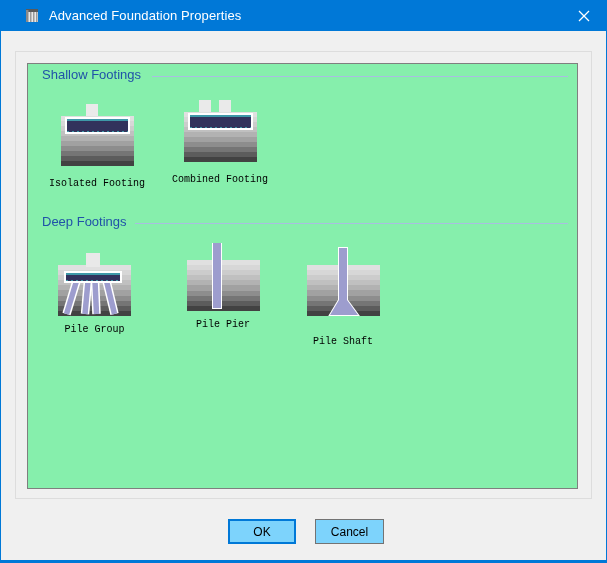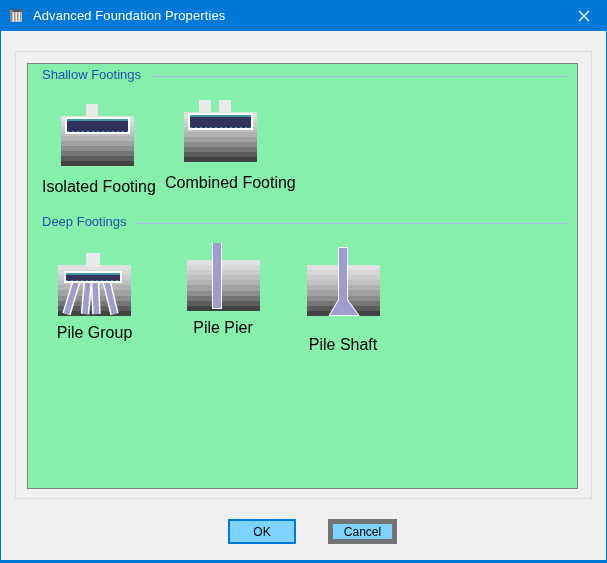--- a/index.html
+++ b/index.html
@@ -11,21 +11,21 @@
     background:#F0F0F0;
     border-left:1px solid var(--accent,#0078D7);
     border-right:1px solid var(--accent,#0078D7);
     border-bottom:3px solid var(--accent,#0078D7);
     overflow:hidden;
   }
 
   
   .titlebar {
     height:31px; background:var(--accent,#0078D7);
-    display:flex; align-items:center; padding-left:8px;
+    display:flex; align-items:center; padding-left:24px;
   }
   .app-icon { width:16px; height:16px; margin-right:8px; flex:0 0 auto; }
   .title-text { color:#fff; font-size:13px; letter-spacing:.1px; }
   .close-btn {
     margin-left:auto; width:45px; height:31px;
     display:flex; align-items:center; justify-content:center;
     cursor:default;
   }
 
   
@@ -42,21 +42,21 @@
 
   .caption {
     position:absolute; left:14px;
     font-size:13px; color:var(--caption-blue,#2052A8); white-space:nowrap;
   }
   .cap-line { position:absolute; height:1px; background:var(--caption-line,#A9BEE0); }
 
   
   .item { position:absolute; text-align:center; cursor:default; }
   .item-label {
-    font-family:Liberation Sans, sans-serif; font-size:16px; color:#000;
+    font-family:Liberation Mono, monospace; font-size:10px; color:#000;
     white-space:nowrap;
   }
   .icon-wrap { position:relative; width:73px; margin:0 auto; }
   .icon-shallow { height:62px; }
   .icon-deep   { height:69px; }
 
   .block {
     position:absolute; left:0; bottom:0; width:73px;
     background:linear-gradient(to bottom,
       #E0E0E0 0 10%, #D7D7D7 10% 20%, #CCCCCC 20% 30%, #C0C0C0 30% 40%,
@@ -89,21 +89,21 @@
   }
   .group-stub { left:28px; top:6px; width:14px; height:14px; background:#E9E9E9; }
 
   
   .btn {
     position:absolute; height:25px; background:#7dd3fc;
     font-family:"Liberation Sans", sans-serif; font-size:12px; color:#000;
     display:flex; align-items:center; justify-content:center; cursor:default;
   }
   .btn-ok { left:227px; top:488px; width:68px; border:2px solid var(--accent,#0078D7); }
-  .btn-cancel { left:327px; top:488px; width:69px; border:5px solid #737373; }
+  .btn-cancel { left:314px; top:488px; width:69px; border:1px solid #737373; }
 </style>
 </head>
 <body>
 
 <div class="window">
 
   <div class="titlebar">
     <svg class="app-icon" viewBox="0 0 16 16">
       <rect x="1" y="2" width="12" height="12" fill="#E9E9E9"></rect>
       <rect x="1" y="1" width="12" height="3" fill="#5A5A5A"></rect>

